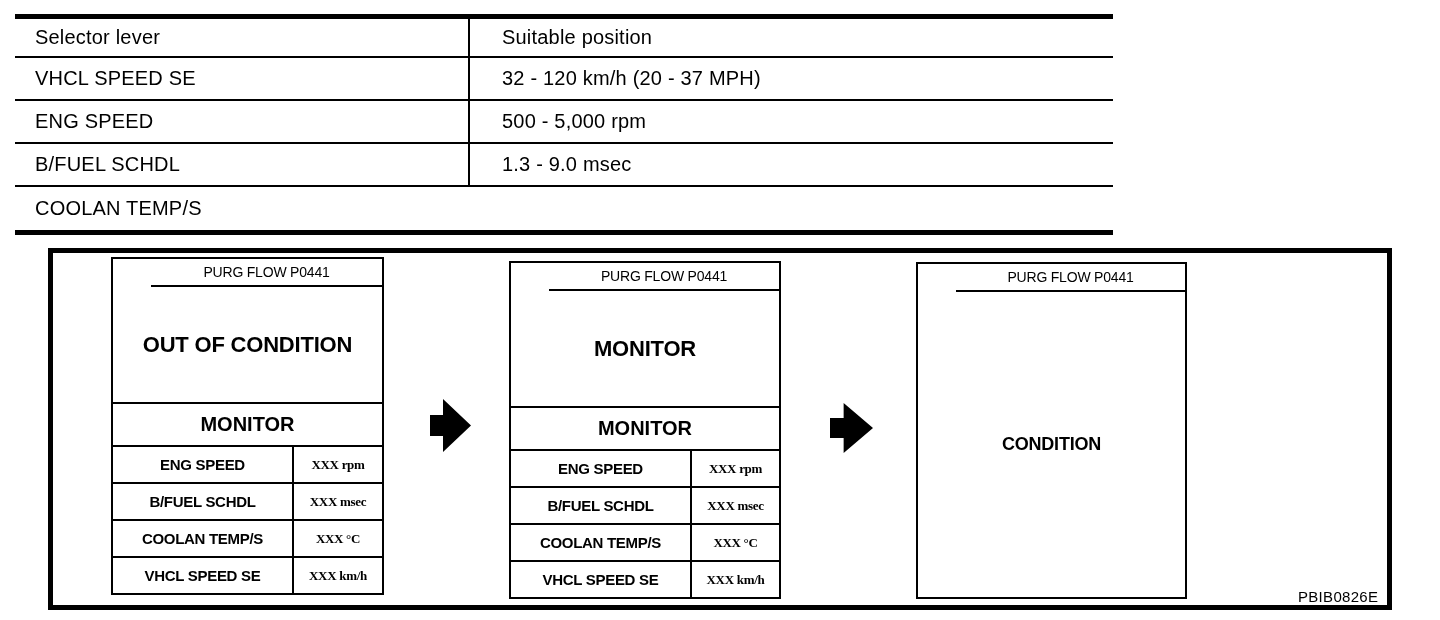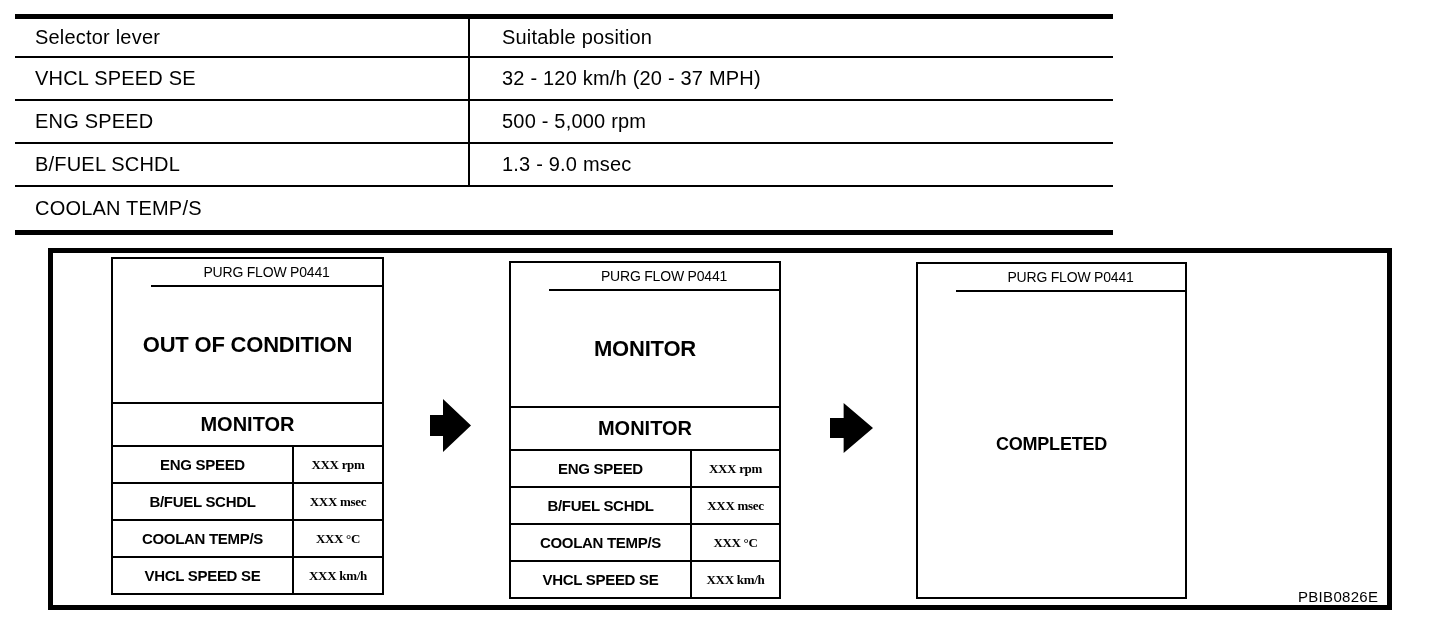--- a/index.html
+++ b/index.html
@@ -229,18 +229,18 @@
       <div class="p-value">XXX km/h</div>
     </div>
   </div>
 
   <svg class="flow-arrow arrow-2" viewBox="0 0 41 53" preserveAspectRatio="none" aria-hidden="true">
     <polygon points="0,16 13,16 13,0 41,26.5 13,53 13,37 0,37" fill="#000"></polygon>
   </svg>
 
   <div class="panel panel-3">
     <div class="p-header">PURG FLOW P0441</div>
-    <div class="p-status-open">COMPLETED</div>
+    <div class="p-status-open">CONDITION</div>
   </div>
 
   <div class="figure-id">PBIB0826E</div>
 
 </div>
 
 </body></html>

